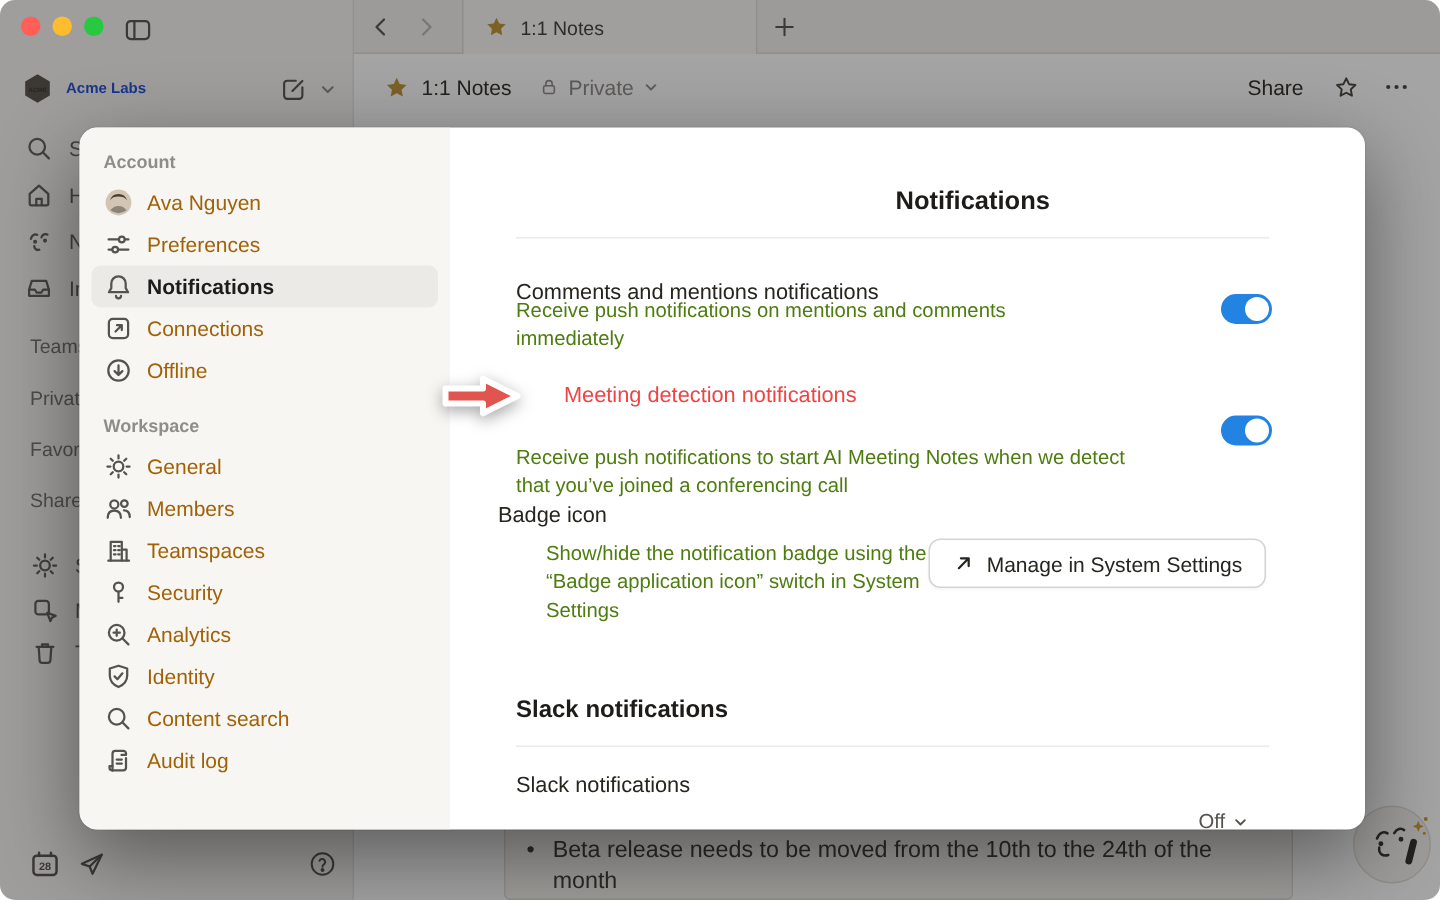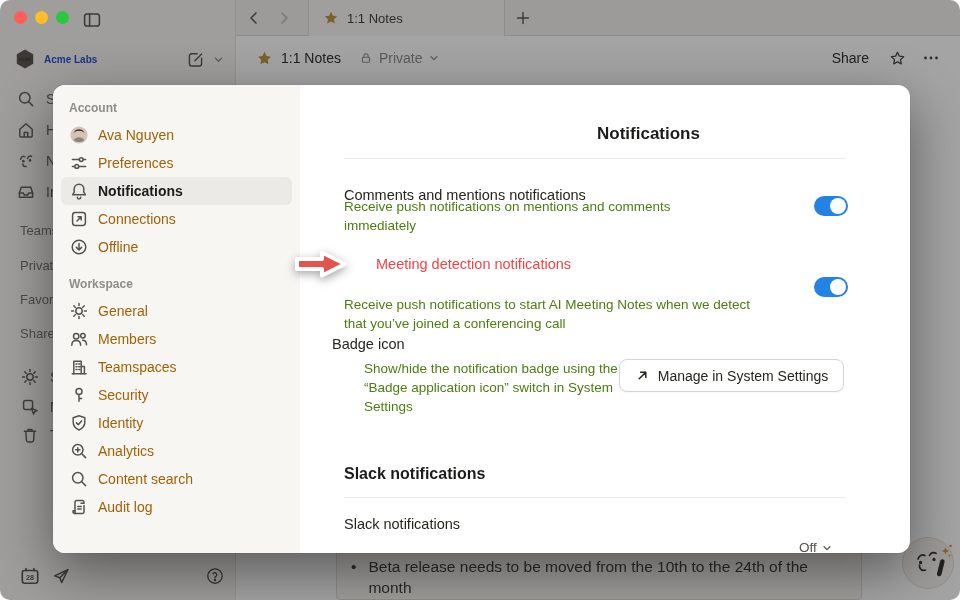--- a/index.html
+++ b/index.html
@@ -351,35 +351,35 @@
           <svg width="20" height="20" viewBox="0 0 20 20" class="sv">
               <circle cx="10" cy="6.4" r="3"></circle>
               <path d="M10 9.4 V16.2 M10 13.6 h2.6"></path>
             </svg>
         </span>
         <span>Security</span>
       </div>
       <div class="mrow">
         <span class="mi">
           <svg width="20" height="20" viewBox="0 0 20 20" class="sv">
-              <path d="M10 2.8 l5.8 1.9 v4.6 c0 3.9-2.3 6.2-5.8 7.7 -3.5-1.5-5.8-3.8-5.8-7.7 V4.7 Z"></path>
-              <path d="M7.4 9.9 l1.9 1.9 3.3-3.9"></path>
-            </svg>
-        </span>
-        <span>Identity</span>
-      </div>
-      <div class="mrow">
-        <span class="mi">
-          <svg width="20" height="20" viewBox="0 0 20 20" class="sv">
               <circle cx="8.8" cy="8.8" r="5.2"></circle>
               <path d="M12.7 12.7 L16.6 16.6"></path>
               <path d="M8.8 6.7 v4.2 M6.7 8.8 h4.2"></path>
             </svg>
         </span>
         <span>Analytics</span>
+      </div>
+      <div class="mrow">
+        <span class="mi">
+          <svg width="20" height="20" viewBox="0 0 20 20" class="sv">
+              <path d="M10 2.8 l5.8 1.9 v4.6 c0 3.9-2.3 6.2-5.8 7.7 -3.5-1.5-5.8-3.8-5.8-7.7 V4.7 Z"></path>
+              <path d="M7.4 9.9 l1.9 1.9 3.3-3.9"></path>
+            </svg>
+        </span>
+        <span>Identity</span>
       </div>
       <div class="mrow">
         <span class="mi">
           <svg width="20" height="20" viewBox="0 0 20 20" class="sv">
               <circle cx="8.8" cy="8.8" r="5.2"></circle>
               <path d="M12.7 12.7 L16.6 16.6"></path>
             </svg>
         </span>
         <span>Content search</span>
       </div>

